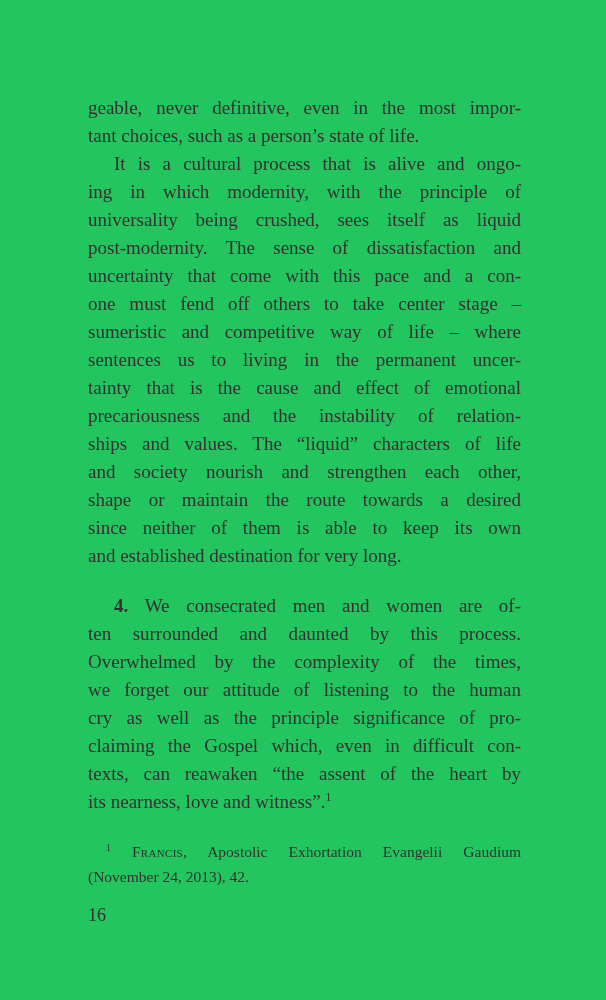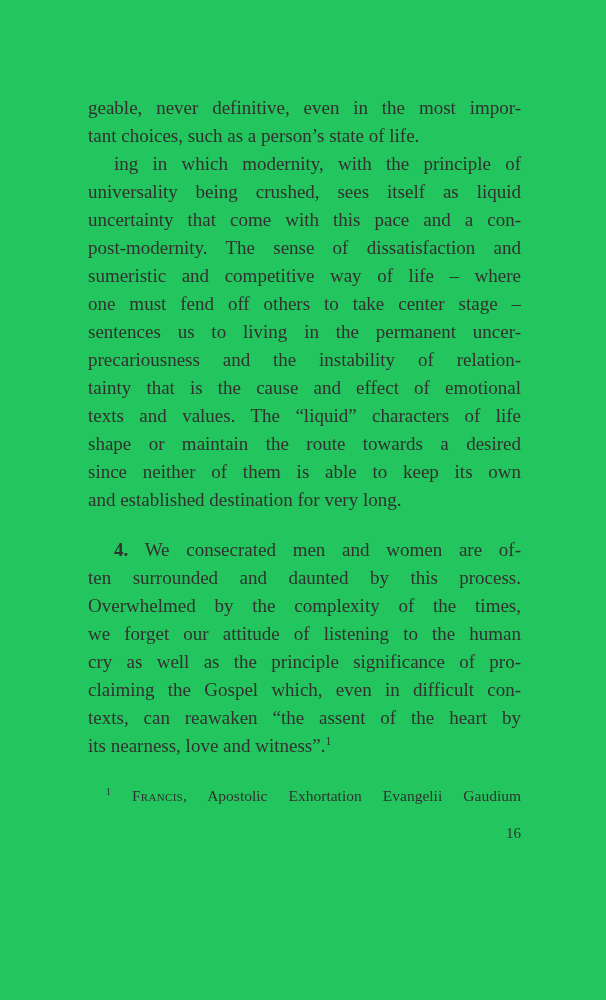--- a/index.html
+++ b/index.html
@@ -40,56 +40,59 @@
     line-height: 0;
   }
   .footnote {
     margin-top: 24px;
     font-size: 15.5px;
     line-height: 24.5px;
   }
   .footnote .line:first-child { text-indent: 18px; }
   .page-number {
     margin-top: 16px;
-    font-size: 15px;
-    text-align: right;
+    font-size: 18px;
+    text-align: left;
   }
 </style>
 </head>
 <body>
 
 <div class="page">
   <div class="text-block" id="text-block">
       <div class="para">
         <div class="line"><span>geable, never definitive, even in the most impor-</span></div>
         <div class="line last"><span>tant choices, such as a person’s state of life.</span></div>
       </div>
       <div class="para indent">
+        <div class="line"><span>It is a cultural process that is alive and ongo-</span></div>
         <div class="line"><span>ing in which modernity, with the principle of</span></div>
         <div class="line"><span>universality being crushed, sees itself as liquid</span></div>
+        <div class="line"><span>post-modernity. The sense of dissatisfaction and</span></div>
         <div class="line"><span>uncertainty that come with this pace and a con-</span></div>
-        <div class="line"><span>post-modernity. The sense of dissatisfaction and</span></div>
+        <div class="line"><span>one must fend off others to take center stage –</span></div>
         <div class="line"><span>sumeristic and competitive way of life – where</span></div>
-        <div class="line"><span>one must fend off others to take center stage –</span></div>
         <div class="line"><span>sentences us to living in the permanent uncer-</span></div>
+        <div class="line"><span>tainty that is the cause and effect of emotional</span></div>
         <div class="line"><span>precariousness and the instability of relation-</span></div>
-        <div class="line"><span>tainty that is the cause and effect of emotional</span></div>
-        <div class="line"><span>texts and values. The “liquid” characters of life</span></div>
+        <div class="line"><span>ships and values. The “liquid” characters of life</span></div>
+        <div class="line"><span>and society nourish and strengthen each other,</span></div>
         <div class="line"><span>shape or maintain the route towards a desired</span></div>
         <div class="line"><span>since neither of them is able to keep its own</span></div>
         <div class="line last"><span>and established destination for very long.</span></div>
       </div>
       <div class="para indent space-before">
         <div class="line"><span class="bold">4.</span><span> We consecrated men and women are of-</span></div>
         <div class="line"><span>ten surrounded and daunted by this process.</span></div>
         <div class="line"><span>Overwhelmed by the complexity of the times,</span></div>
         <div class="line"><span>we forget our attitude of listening to the human</span></div>
         <div class="line"><span>cry as well as the principle significance of pro-</span></div>
         <div class="line"><span>claiming the Gospel which, even in difficult con-</span></div>
         <div class="line"><span>texts, can reawaken “the assent of the heart by</span></div>
         <div class="line last"><span>its nearness, love and witness”.</span><span class="sup">1</span></div>
       </div>
     </div>
   <div class="footnote" id="footnote">
       <div class="line"><span class="sup">1</span><span> </span><span class="smallcaps">Francis</span><span>, Apostolic Exhortation </span><span class="italic">Evangelii Gaudium</span></div>
+      <div class="line last"><span>(November 24, 2013), 42.</span></div>
     </div>
   <div class="page-number">16</div>
 </div>
 
 </body></html>

